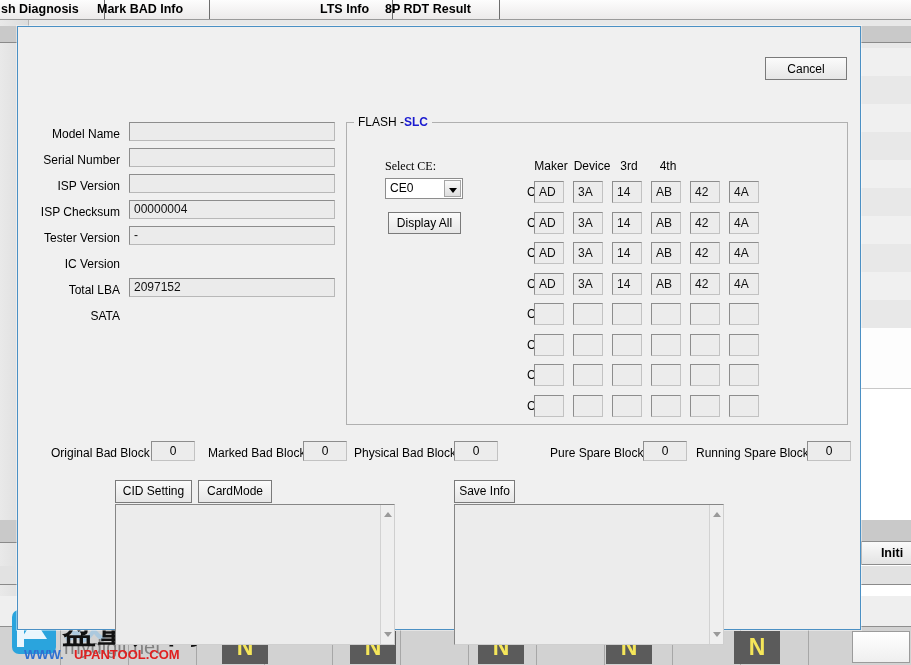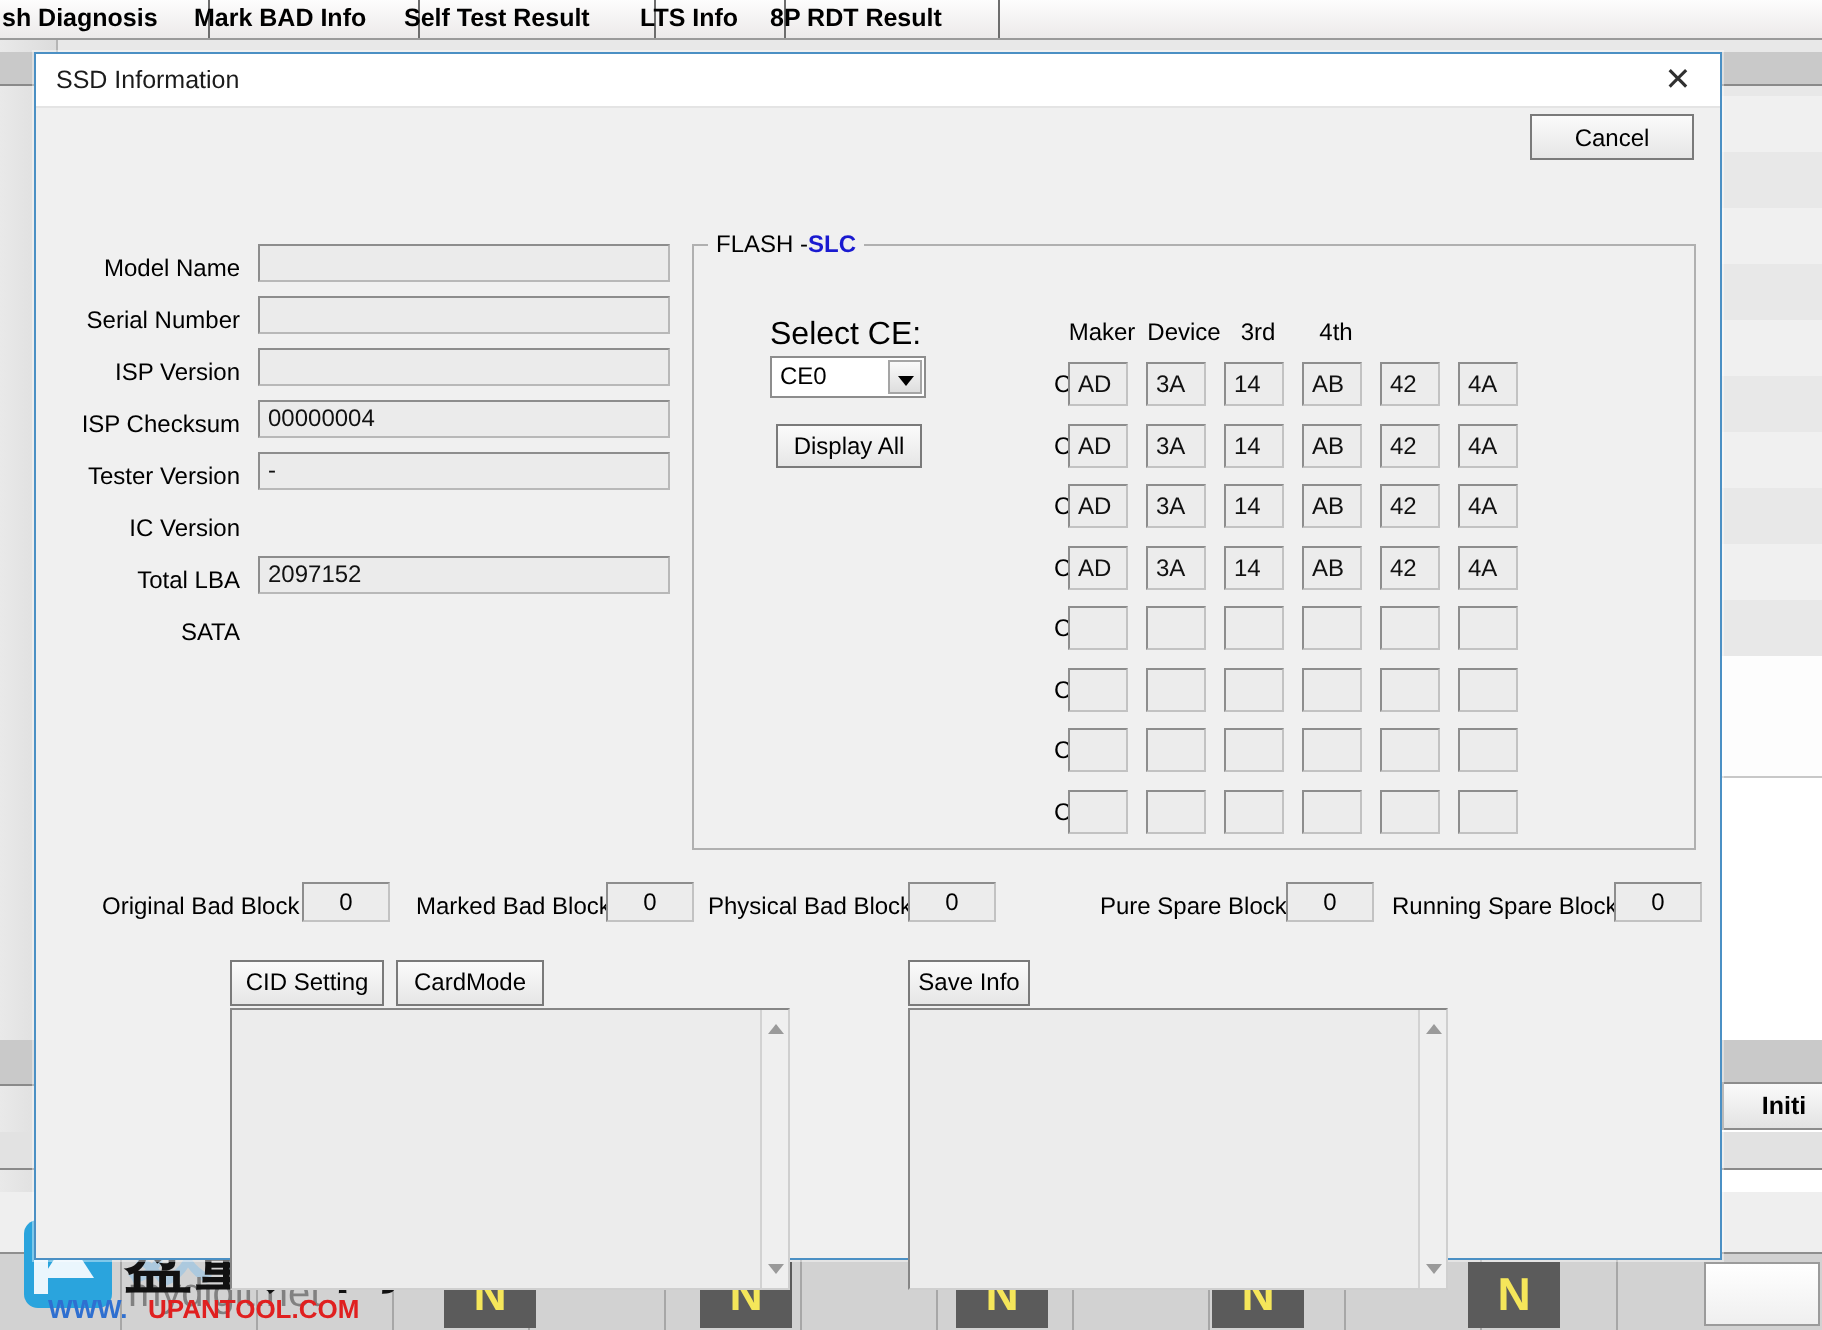--- a/index.html
+++ b/index.html
@@ -83,21 +83,21 @@
     border-left:1px solid #8d8d8d;font-size:12px;line-height:17px;padding-left:4px;
     color:#111;overflow:hidden;white-space:nowrap;}
 
   
   .grp{position:absolute;left:328px;top:95px;width:502px;height:303px;
     border:1px solid #b0b0b0;box-sizing:border-box;}
   .grp-cap{position:absolute;left:336px;top:88px;background:#f0f0f0;padding:0 4px;
     font-size:12px;white-space:nowrap;}
   .grp-cap b{color:#1a1ad0;font-weight:bold;}
 
-  .selce-lbl{position:absolute;left:367px;top:132px;font-size:16px;}
+  .selce-lbl{position:absolute;left:367px;top:132px;font-size:12px;font-family:Liberation Serif, serif;}
   .selce{position:absolute;left:367px;top:151px;width:78px;height:21px;box-sizing:border-box;
     background:#fff;border:1px solid #8d8d8d;font-size:12px;line-height:19px;padding-left:4px;}
   .selce .arrow{position:absolute;right:1px;top:1px;width:17px;height:17px;
     background:linear-gradient(#fafafa,#dedede);border:1px solid #a5a5a5;box-sizing:border-box;}
   .selce .arrow:after{content:"";position:absolute;left:4px;top:7px;width:0;height:0;
     border-left:4px solid transparent;border-right:4px solid transparent;border-top:5px solid #000;}
   .dispall{position:absolute;left:370px;top:185px;width:73px;height:22px;
     background:linear-gradient(#fbfbfb,#e6e6e6);border:1px solid #7a7a7a;box-sizing:border-box;
     font-size:12px;line-height:20px;text-align:center;}
 
@@ -126,21 +126,20 @@
   .sarrow.dn{bottom:7px;border-top:5px solid #9a9a9a;}
 </style>
 </head>
 <body>
 
 <div id="bg">
 
   <div class="tabbar">
     <div class="tab" style="left:-6px;width:96px">sh Diagnosis</div>
     <div class="tab" style="left:90px;width:105px">Mark BAD Info</div>
-    <div class="tab" style="left:195px;width:118px">Self Test Result</div>
     <div class="tab" style="left:313px;width:65px">LTS Info</div>
     <div class="tab" style="left:378px;width:107px">8P RDT Result</div>
   </div>
 
   <div class="bg-rows">
     <div class="bg-row" style="top:0px;height:28px;background:#e8e8e8"></div>
     <div class="bg-row" style="top:28px;height:28px;background:#f0f0f0"></div>
     <div class="bg-row" style="top:56px;height:28px;background:#e8e8e8"></div>
     <div class="bg-row" style="top:84px;height:28px;background:#f0f0f0"></div>
     <div class="bg-row" style="top:112px;height:28px;background:#e8e8e8"></div>
@@ -191,24 +190,20 @@
 </div>
 <div class="wm" id="wm-upan">
   <div class="logo"></div>
   <div class="cn">盘量产网</div>
   <div class="www">WWW.</div>
   <div class="dom">UPANTOOL.COM</div>
 </div>
 
 <div id="dialog">
 
-  <div class="dlg-title">
-    <div class="txt">SSD Information</div>
-    <div class="dlg-close">✕</div>
-  </div>
 
   <div class="cancel-btn">Cancel</div>
 
   <div class="flbl" style="left:20px;top:99px">Model Name</div>
   <div class="ffld" style="top:95px"></div>
   <div class="flbl" style="left:20px;top:125px">Serial Number</div>
   <div class="ffld" style="top:121px"></div>
   <div class="flbl" style="left:20px;top:151px">ISP Version</div>
   <div class="ffld" style="top:147px"></div>
   <div class="flbl" style="left:20px;top:177px">ISP Checksum</div>

